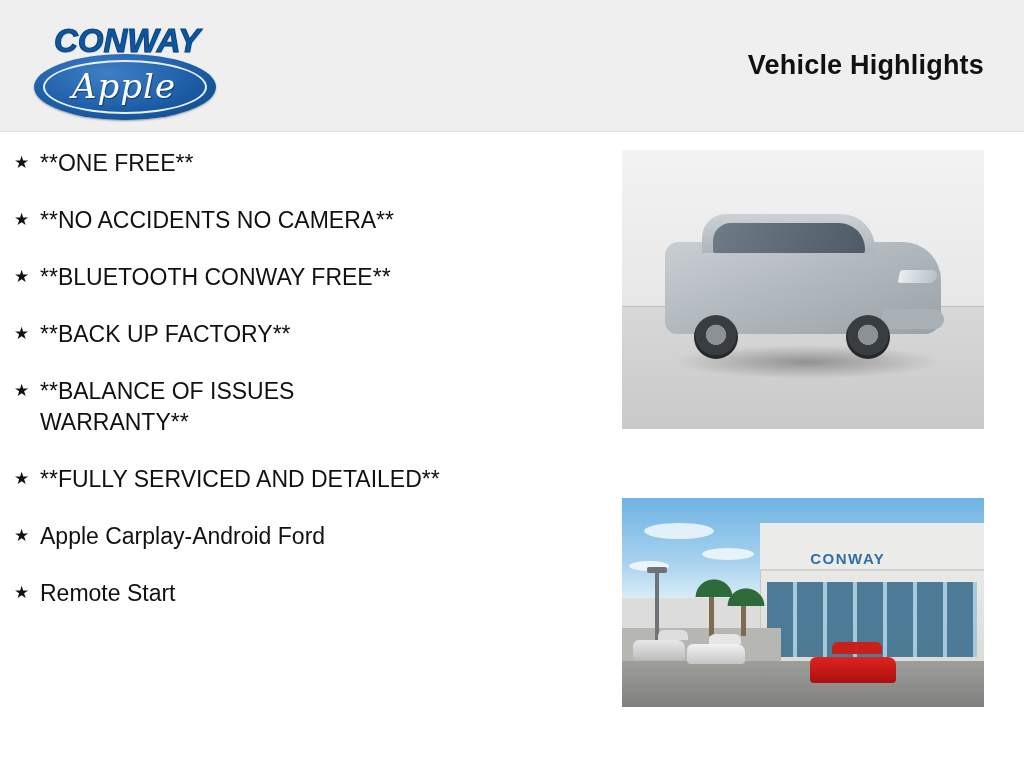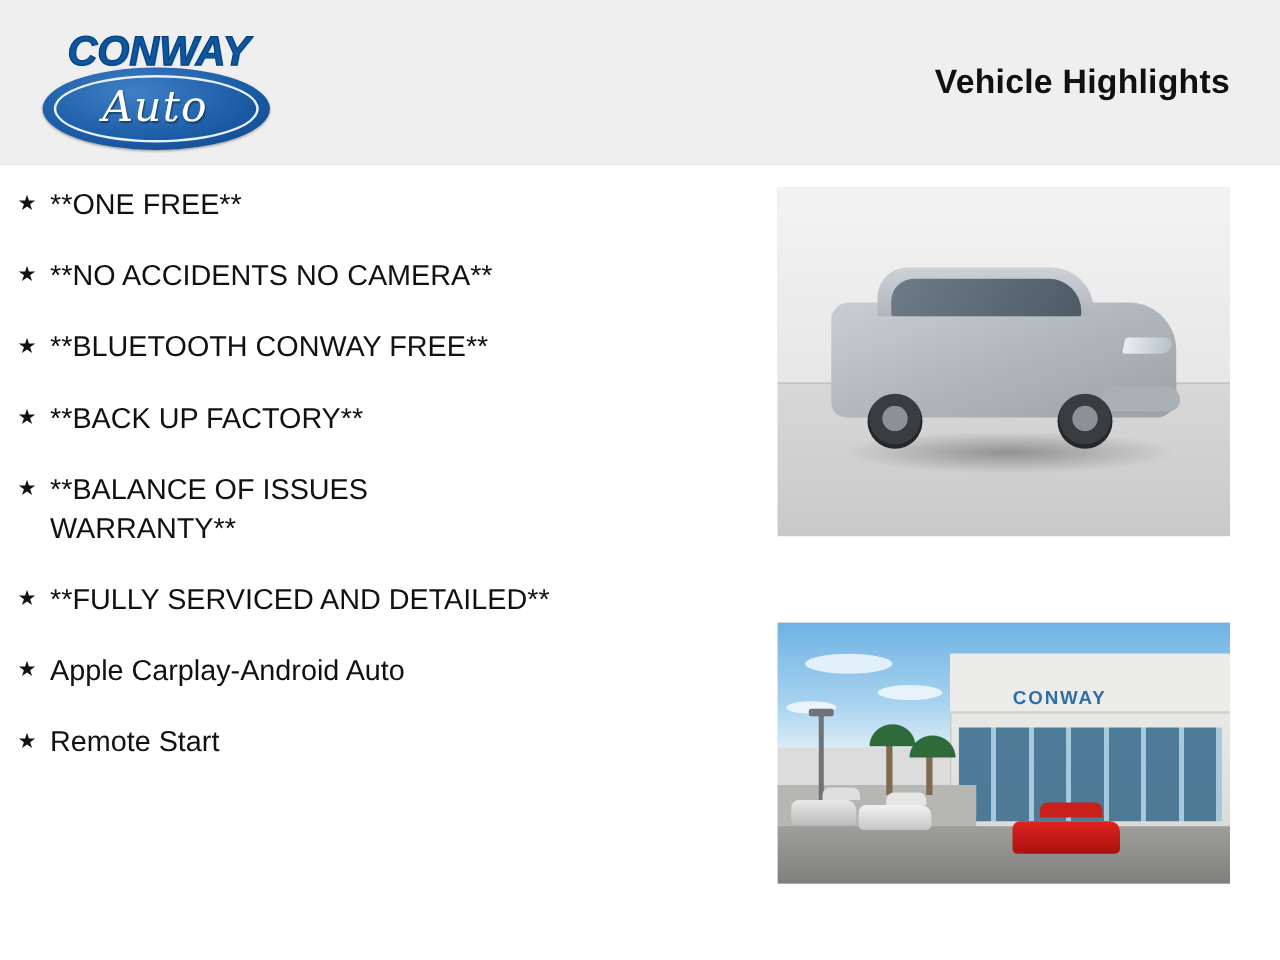--- a/index.html
+++ b/index.html
@@ -320,21 +320,21 @@
 </head>
 <body>
 
 <div class="page">
 
   <div class="header">
 
     <div class="logo">
       <div class="ford-oval-outer"></div>
       <div class="ford-oval-inner"></div>
-      <div class="ford-script">Auto</div>
+      <div class="ford-script">Apple</div>
       <div class="conway-word">CONWAY</div>
     </div>
 
     <div class="header-title">Vehicle Highlights</div>
   </div>
 
   <div class="bullets">
 
     <div class="bullet-row">
       <div class="bullet-star">★</div>
@@ -362,21 +362,21 @@
 WARRANTY**</div>
     </div>
 
     <div class="bullet-row">
       <div class="bullet-star">★</div>
       <div class="bullet-text">**FULLY SERVICED AND DETAILED**</div>
     </div>
 
     <div class="bullet-row">
       <div class="bullet-star">★</div>
-      <div class="bullet-text">Apple Carplay-Android Auto</div>
+      <div class="bullet-text">Apple Carplay-Android Ford</div>
     </div>
 
     <div class="bullet-row">
       <div class="bullet-star">★</div>
       <div class="bullet-text">Remote Start</div>
     </div>
 
   </div>
 
   <div class="photo photo-car">

